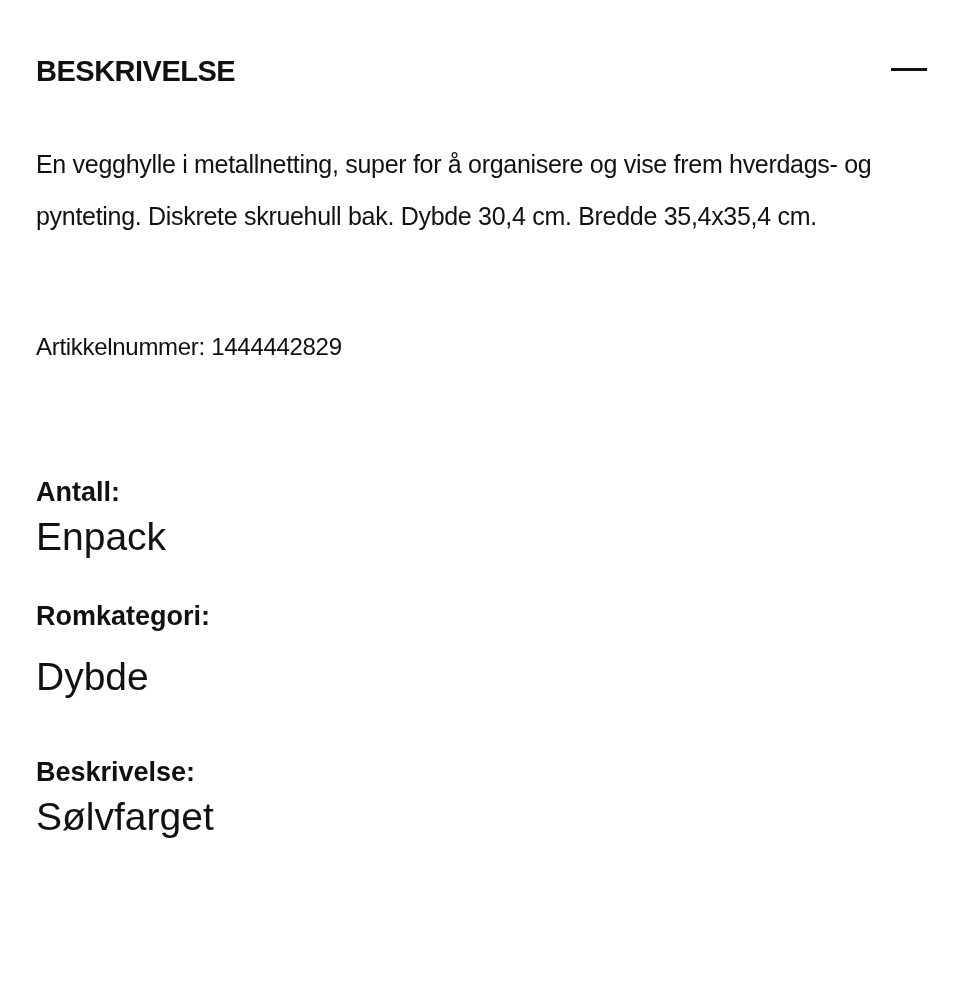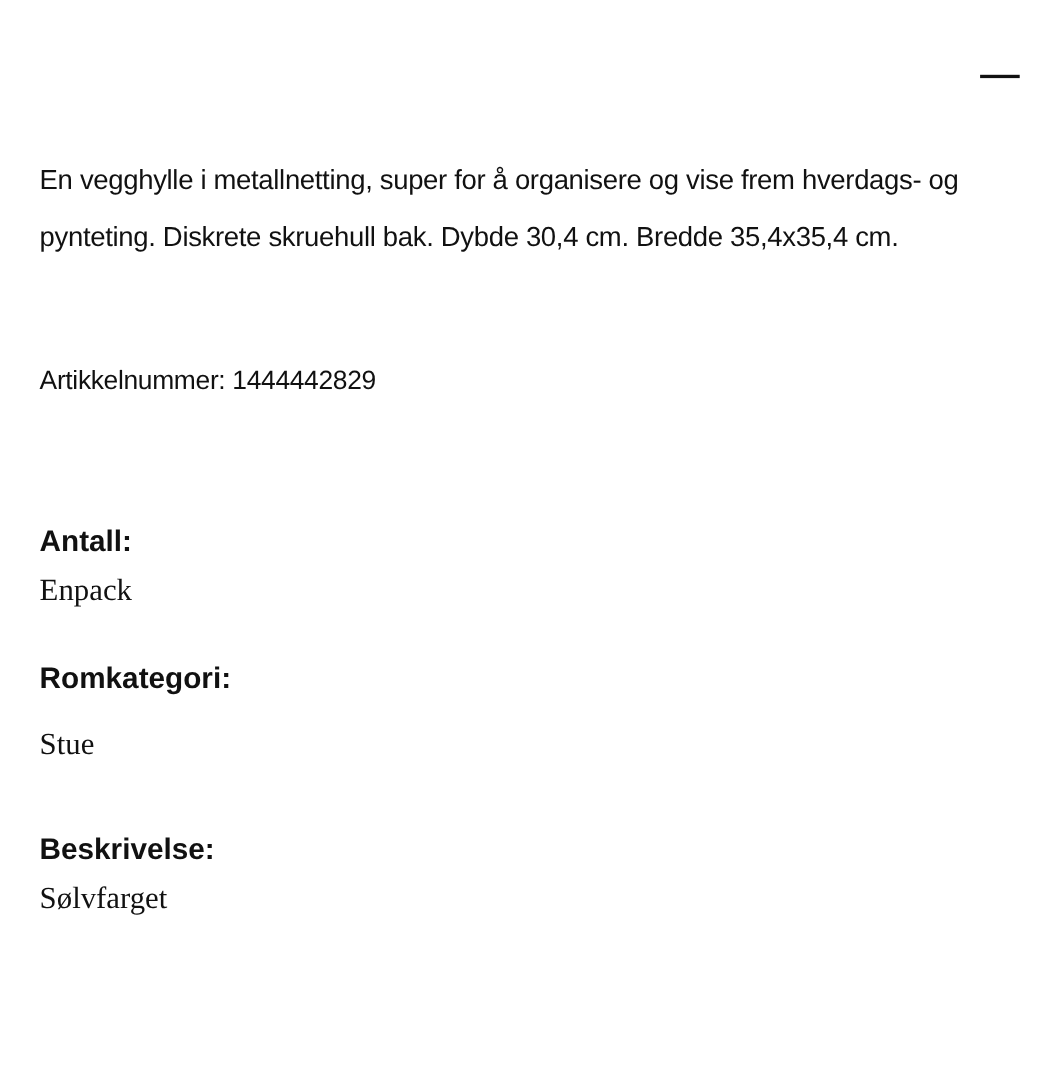--- a/index.html
+++ b/index.html
@@ -75,40 +75,40 @@
     .attr-label {
       position: absolute;
       left: 0;
       font-size: 27px;
       font-weight: bold;
       line-height: 36px;
     }
     .attr-value {
       position: absolute;
       left: 0;
-      font-size: 28px;
+      font-size: 39px;
       line-height: 38px;
-      font-family: Liberation Serif, serif;
     }
   </style>
 </head>
 <body>
 
 <div class="section">
   <div class="accordion-header">
+    <span class="accordion-title">BESKRIVELSE</span>
     <span class="collapse-btn">
       <span class="bar"></span>
     </span>
   </div>
 
   <p class="description">En vegghylle i metallnetting, super for å organisere og vise frem hverdags- og pynteting. Diskrete skruehull bak. Dybde 30,4 cm. Bredde 35,4x35,4 cm.</p>
 
   <div class="article-number">Artikkelnummer: 1444442829</div>
 
   <div class="attr-label" style="top:474px;">Antall:</div>
   <div class="attr-value" style="top:518px;">Enpack</div>
 
   <div class="attr-label" style="top:598px;">Romkategori:</div>
-  <div class="attr-value" style="top:658px;">Stue</div>
+  <div class="attr-value" style="top:658px;">Dybde</div>
 
   <div class="attr-label" style="top:754px;">Beskrivelse:</div>
   <div class="attr-value" style="top:798px;">Sølvfarget</div>
 </div>
 
 </body></html>

